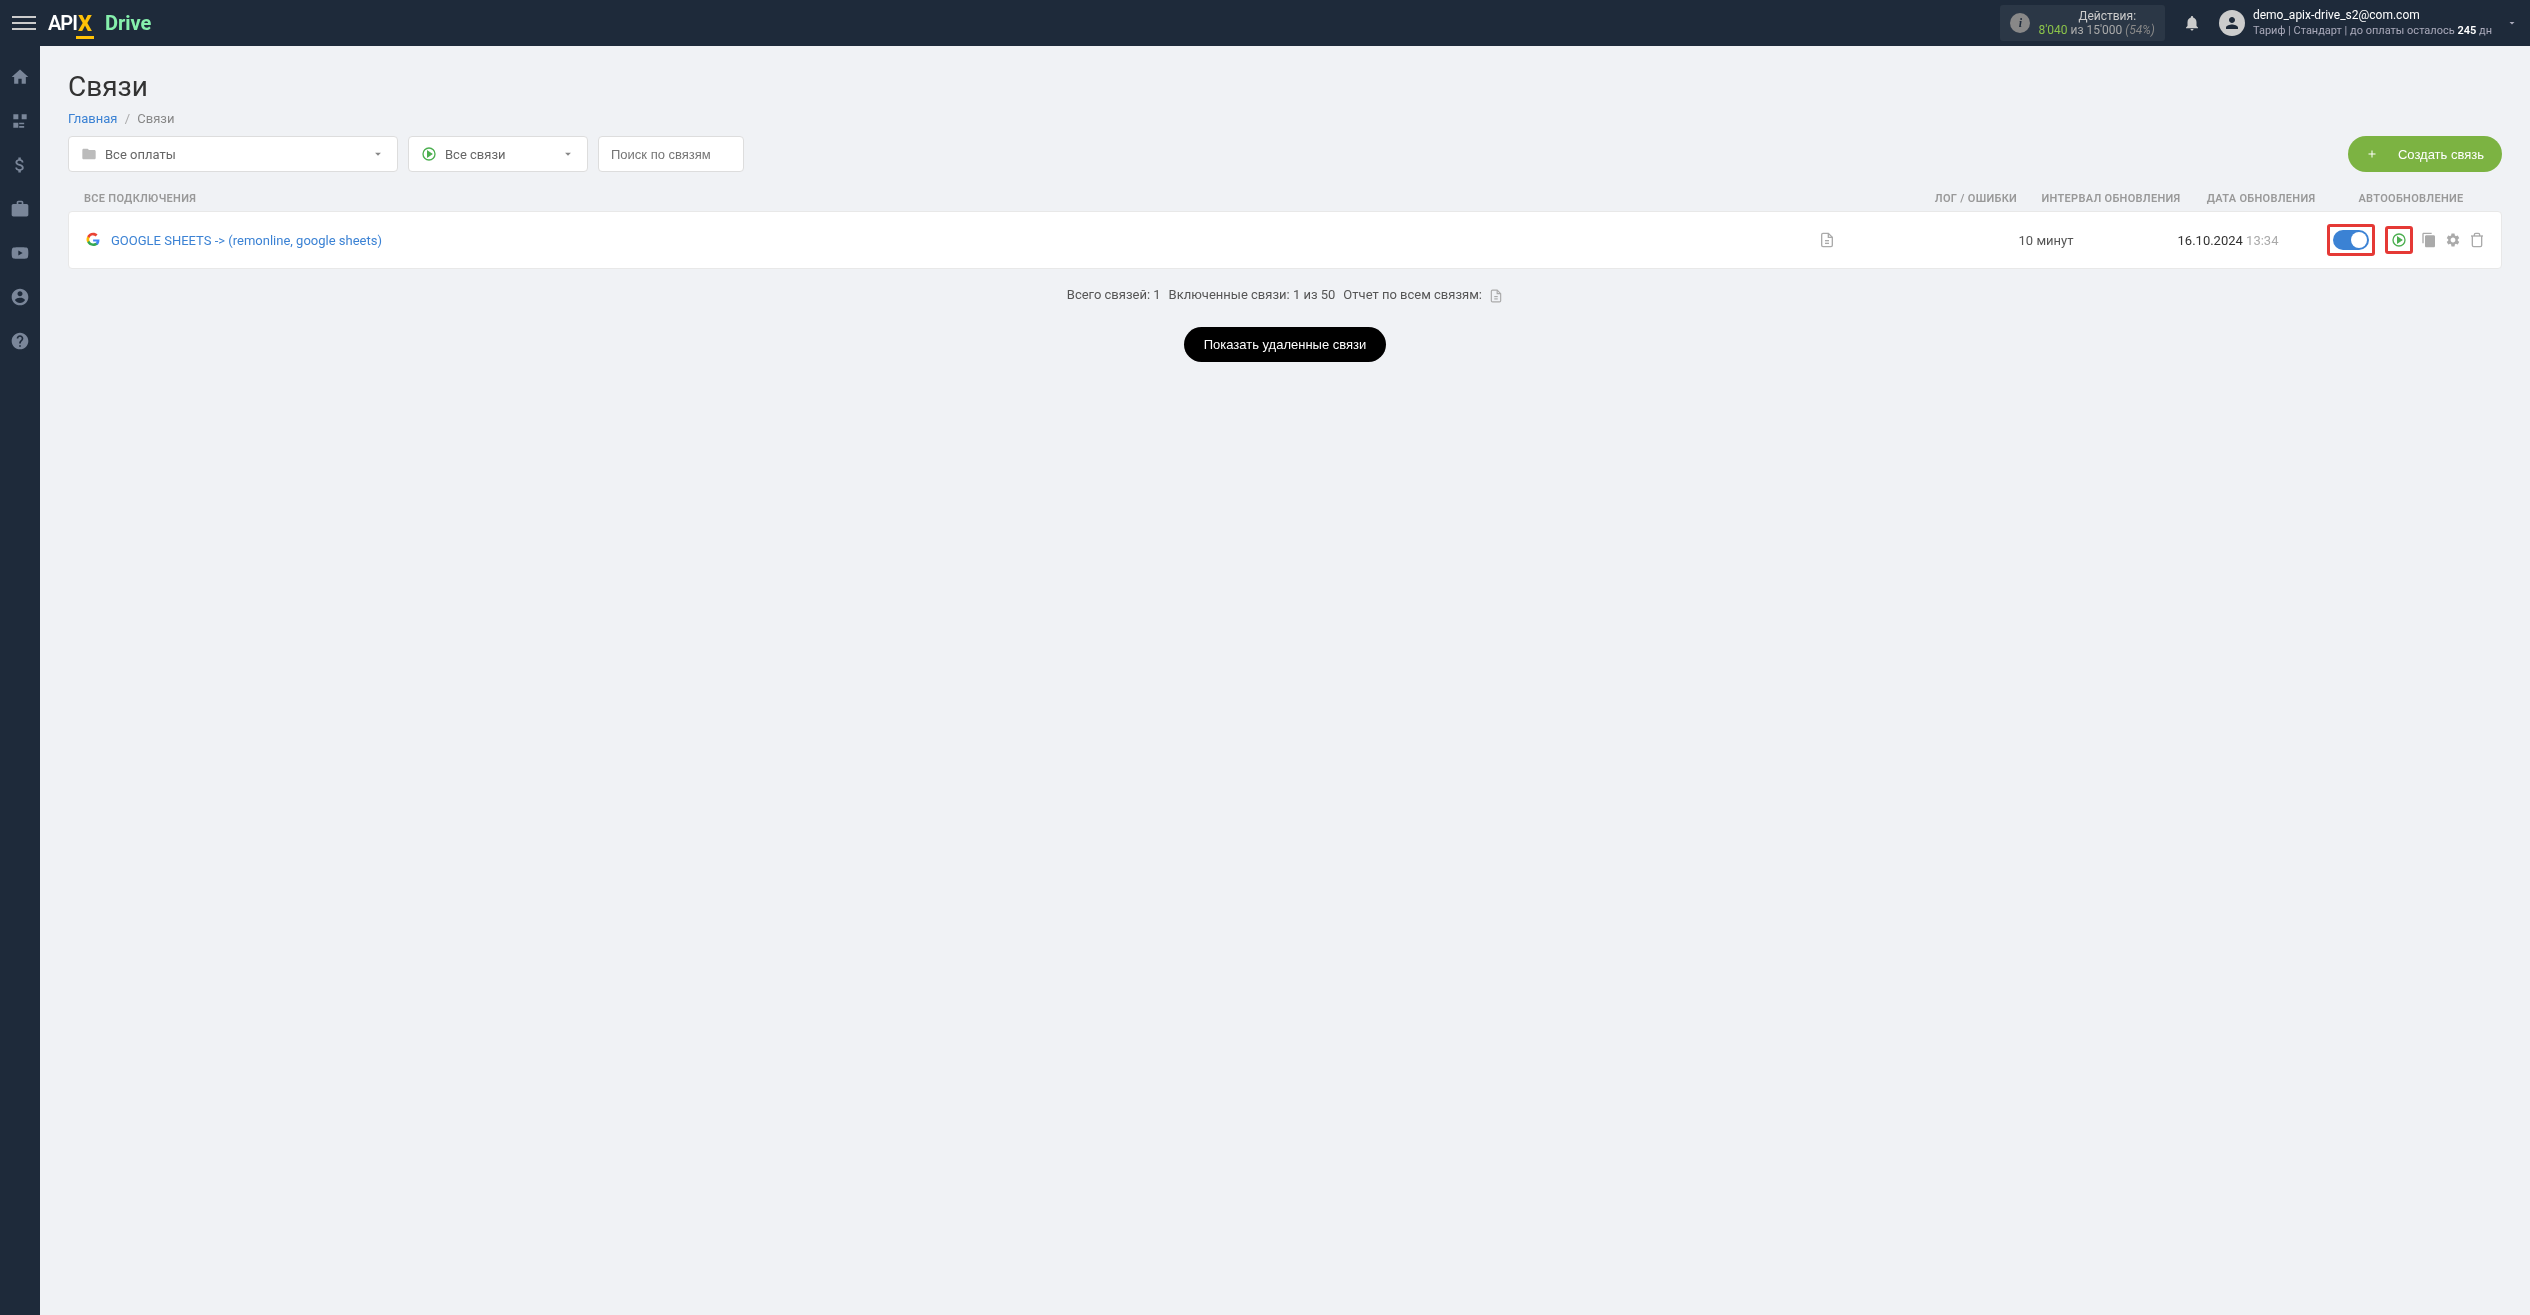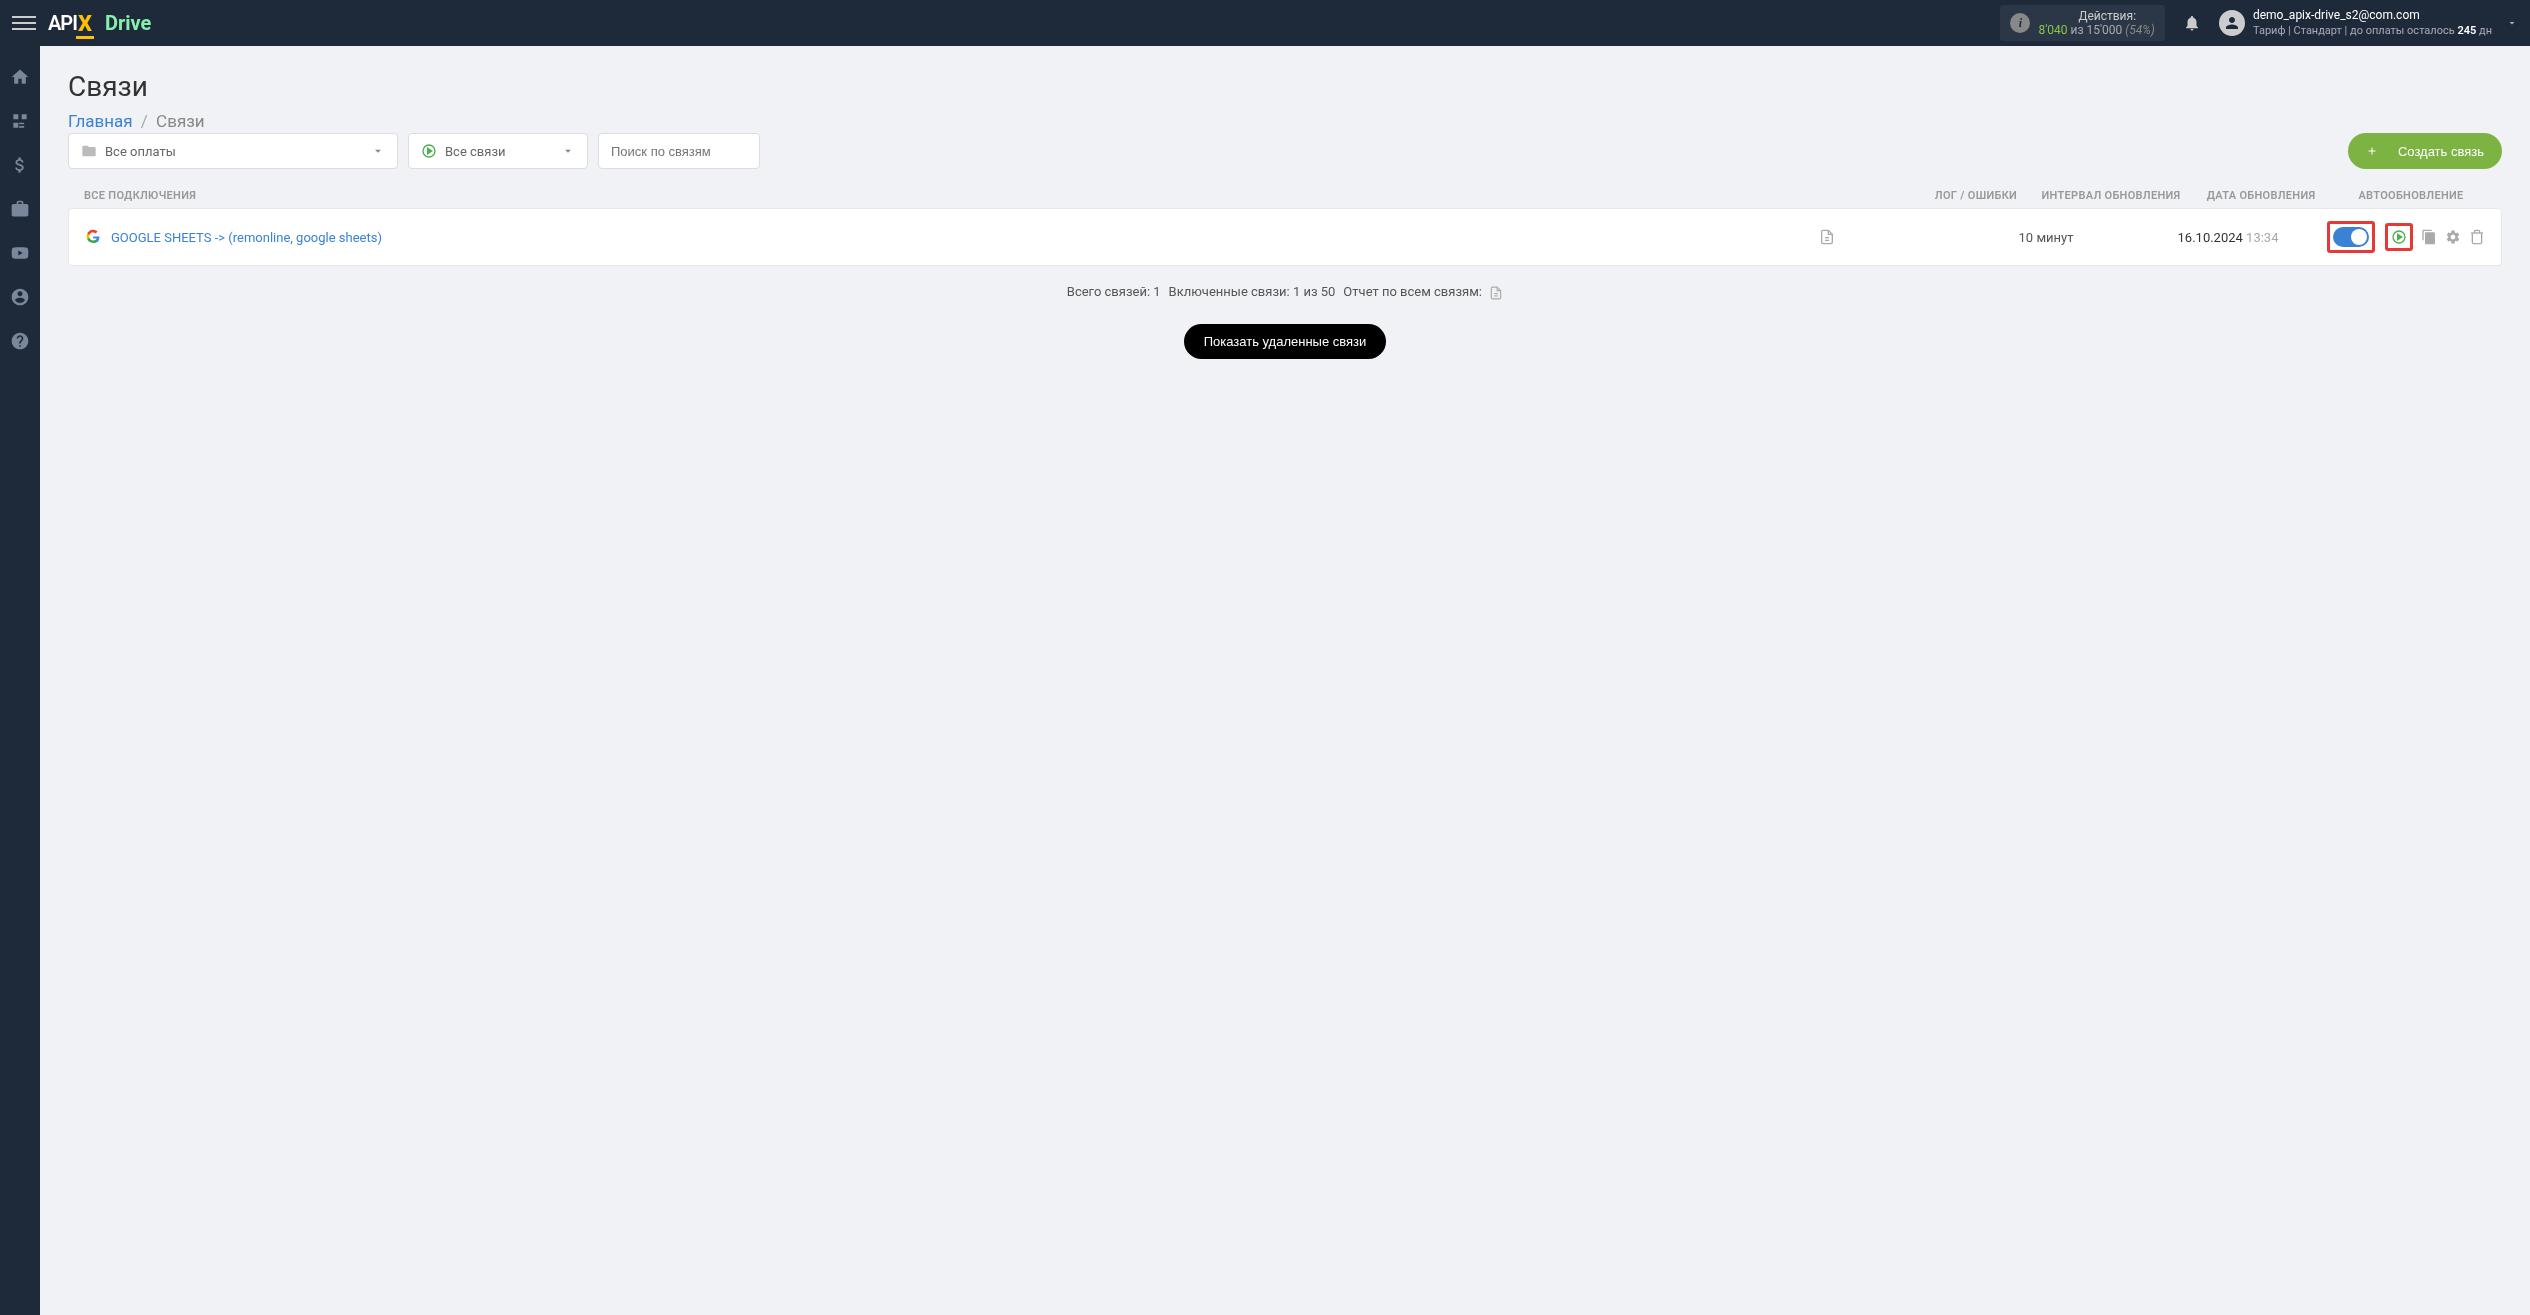--- a/index.html
+++ b/index.html
@@ -29,30 +29,30 @@
 .user-text .tariff { color: #aab; font-size: 11px; }
 .user-text .days { color: #fff; font-weight: 600; }
 .chevron-down { margin-left: 6px; color: #aab; }
 
 .sidebar { position: fixed; left: 0; top: 46px; bottom: 0; width: 40px; background: #1e2a3a; display: flex; flex-direction: column; align-items: center; padding-top: 20px; gap: 22px; z-index: 50; }
 .sidebar-item { width: 22px; height: 22px; color: #7a8699; cursor: pointer; display: flex; align-items: center; justify-content: center; }
 .sidebar-item svg { width: 20px; height: 20px; fill: currentColor; }
 
 .main { margin-left: 40px; margin-top: 46px; padding: 24px 28px; }
 .page-title { font-size: 28px; font-weight: 400; color: #333; margin-bottom: 8px; }
-.breadcrumb { font-size: 17px; color: #888; margin-bottom: 2px; }
+.breadcrumb { font-size: 13px; color: #888; margin-bottom: 10px; }
 .breadcrumb a { color: #3b82d4; text-decoration: none; }
 .breadcrumb .sep { margin: 0 4px; color: #aaa; }
 
 .filters-row { display: flex; gap: 10px; margin-bottom: 14px; align-items: center; }
 .select-box, .search-box { height: 36px; background: #fff; border: 1px solid #ddd; border-radius: 4px; display: flex; align-items: center; padding: 0 12px; font-size: 13px; color: #666; cursor: pointer; position: relative; }
 .select-box { width: 330px; justify-content: space-between; }
 .select-box .left { display: flex; align-items: center; gap: 8px; }
 .select-box.small { width: 180px; }
-.search-box { width: 162px; }
+.search-box { width: 146px; }
 .search-box input { border: none; outline: none; width: 100%; font-size: 13px; color: #666; background: transparent; }
 .chev { color: #888; }
 .folder-icon { color: #bbb; }
 .play-icon-green { color: #4caf50; }
 .create-btn { margin-left: auto; background: #7cb342; color: #fff; border: none; height: 36px; padding: 0 18px; border-radius: 18px; font-size: 13px; cursor: pointer; display: flex; align-items: center; gap: 20px; }
 
 .table-header { display: flex; font-size: 11px; color: #999; font-weight: 600; padding: 6px 16px; letter-spacing: 0.3px; }
 .col-name { flex: 1; }
 .col-log { width: 120px; text-align: center; }
 .col-interval { width: 150px; text-align: center; }

